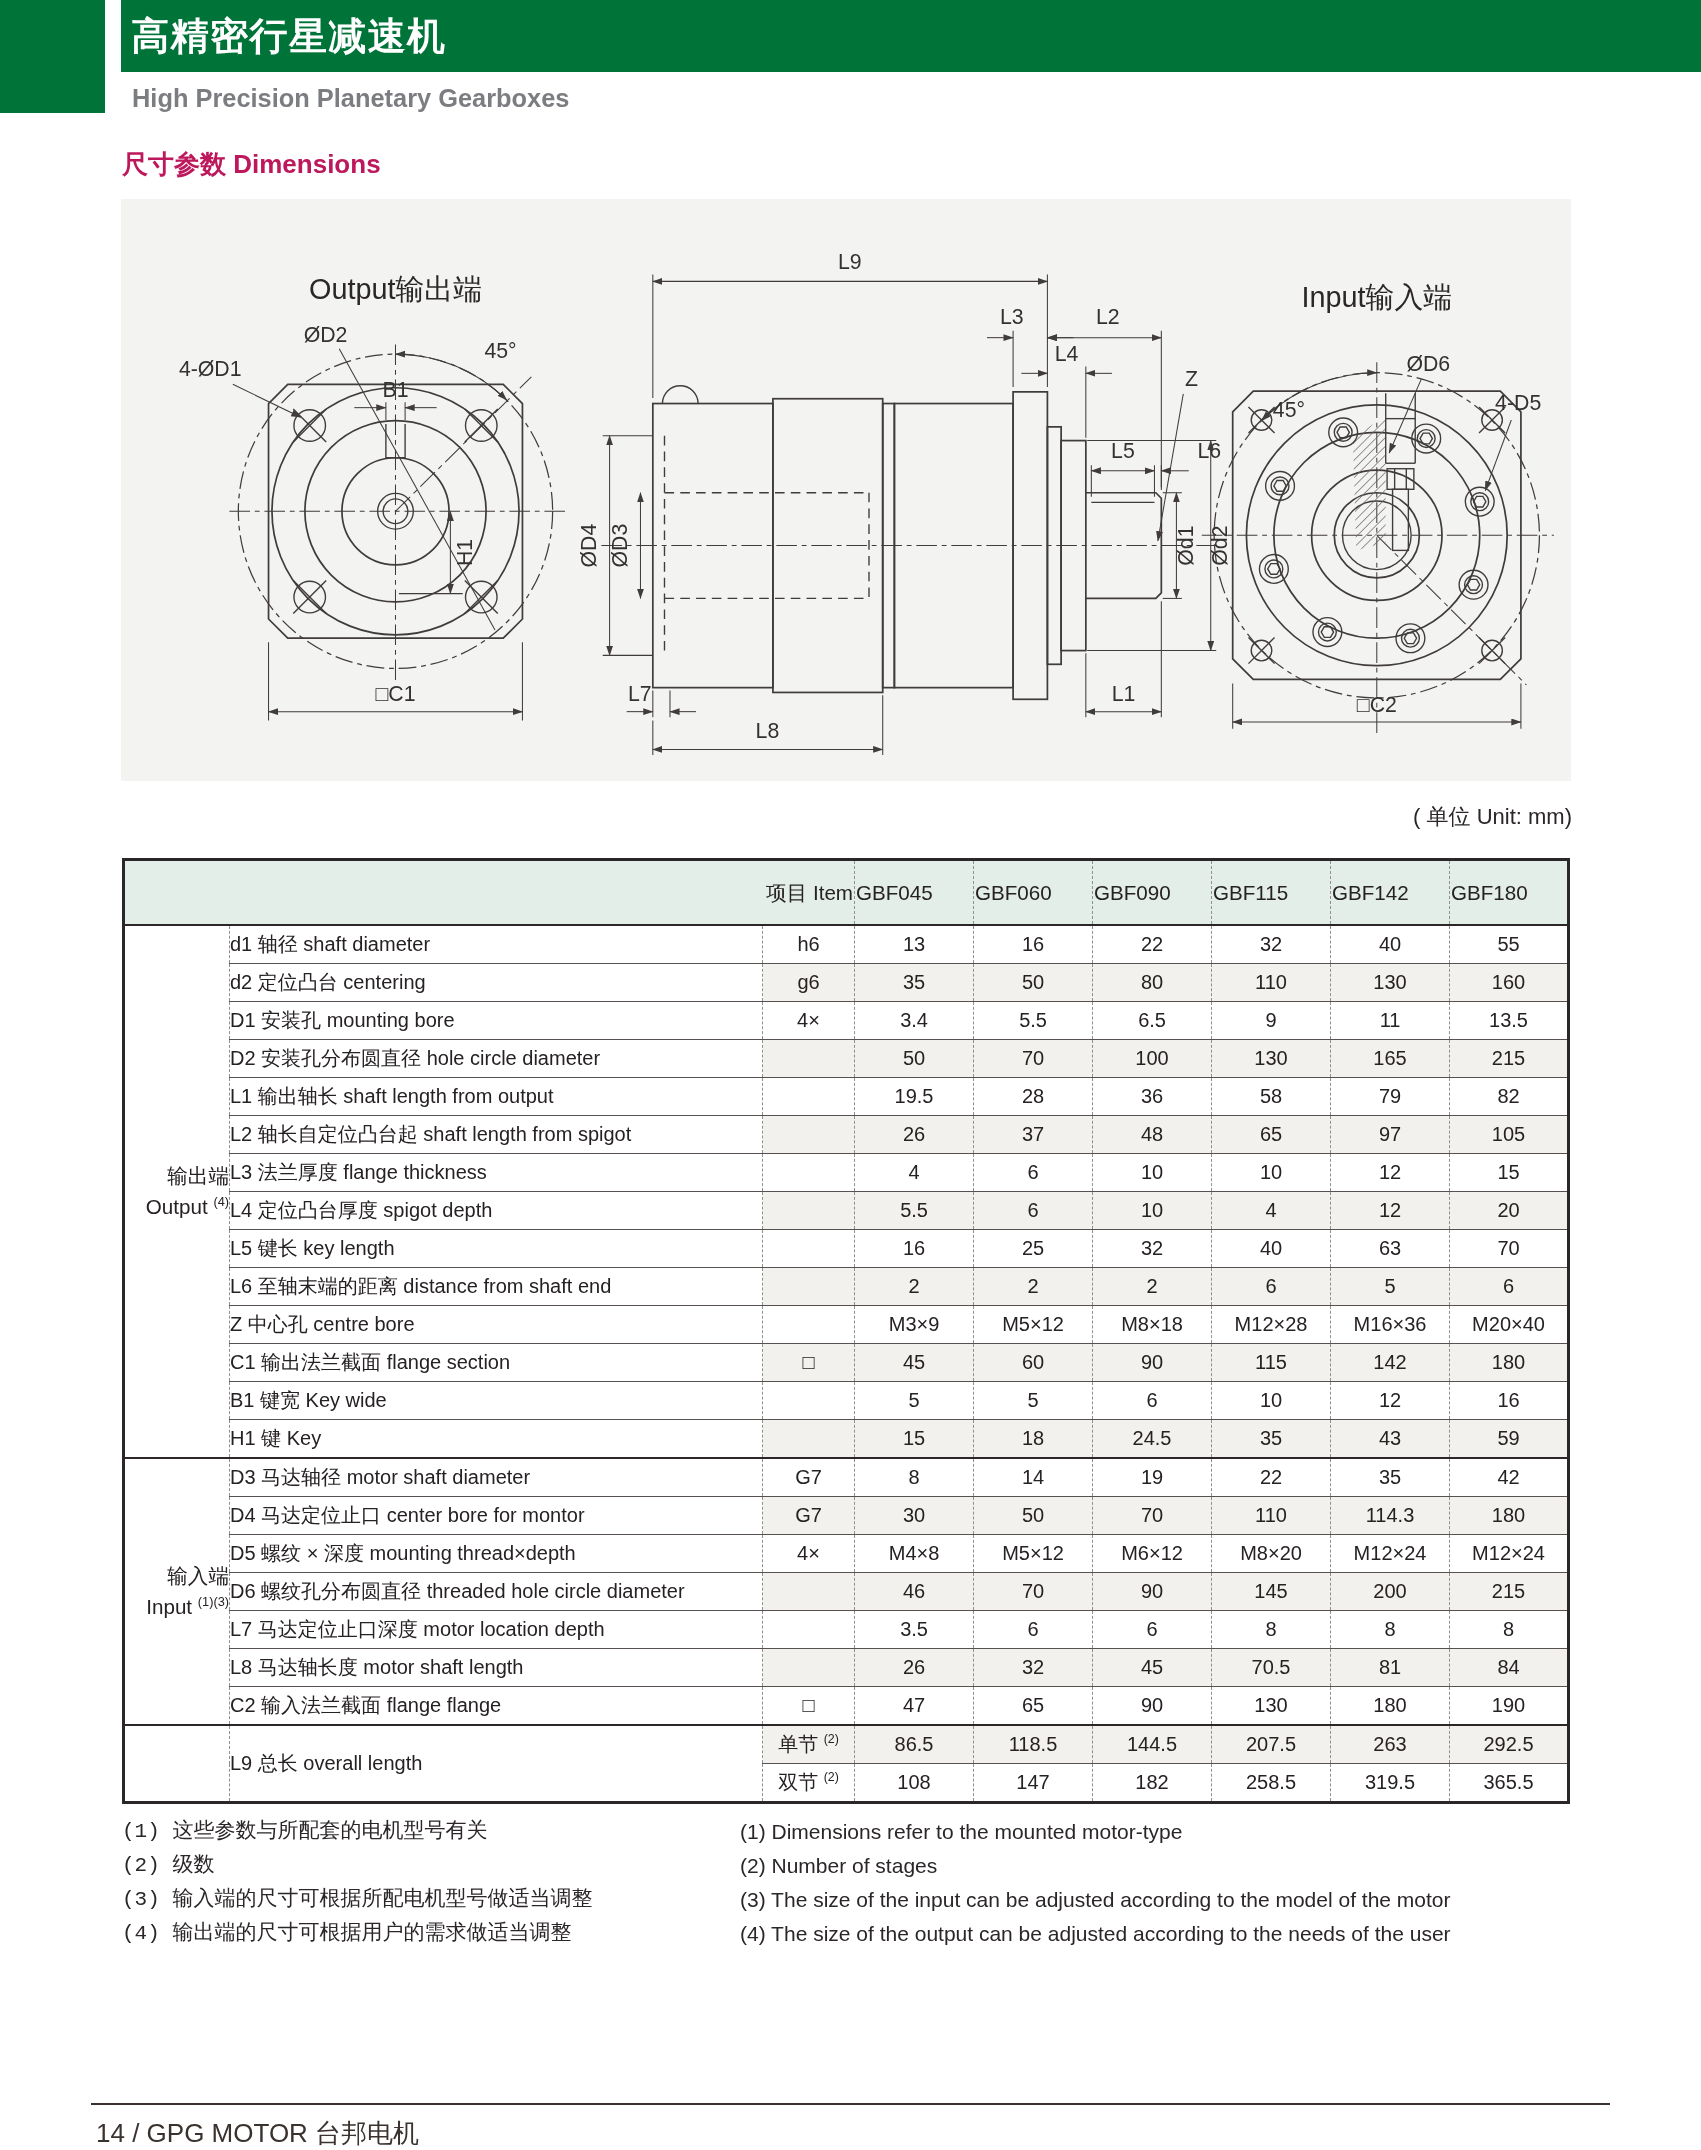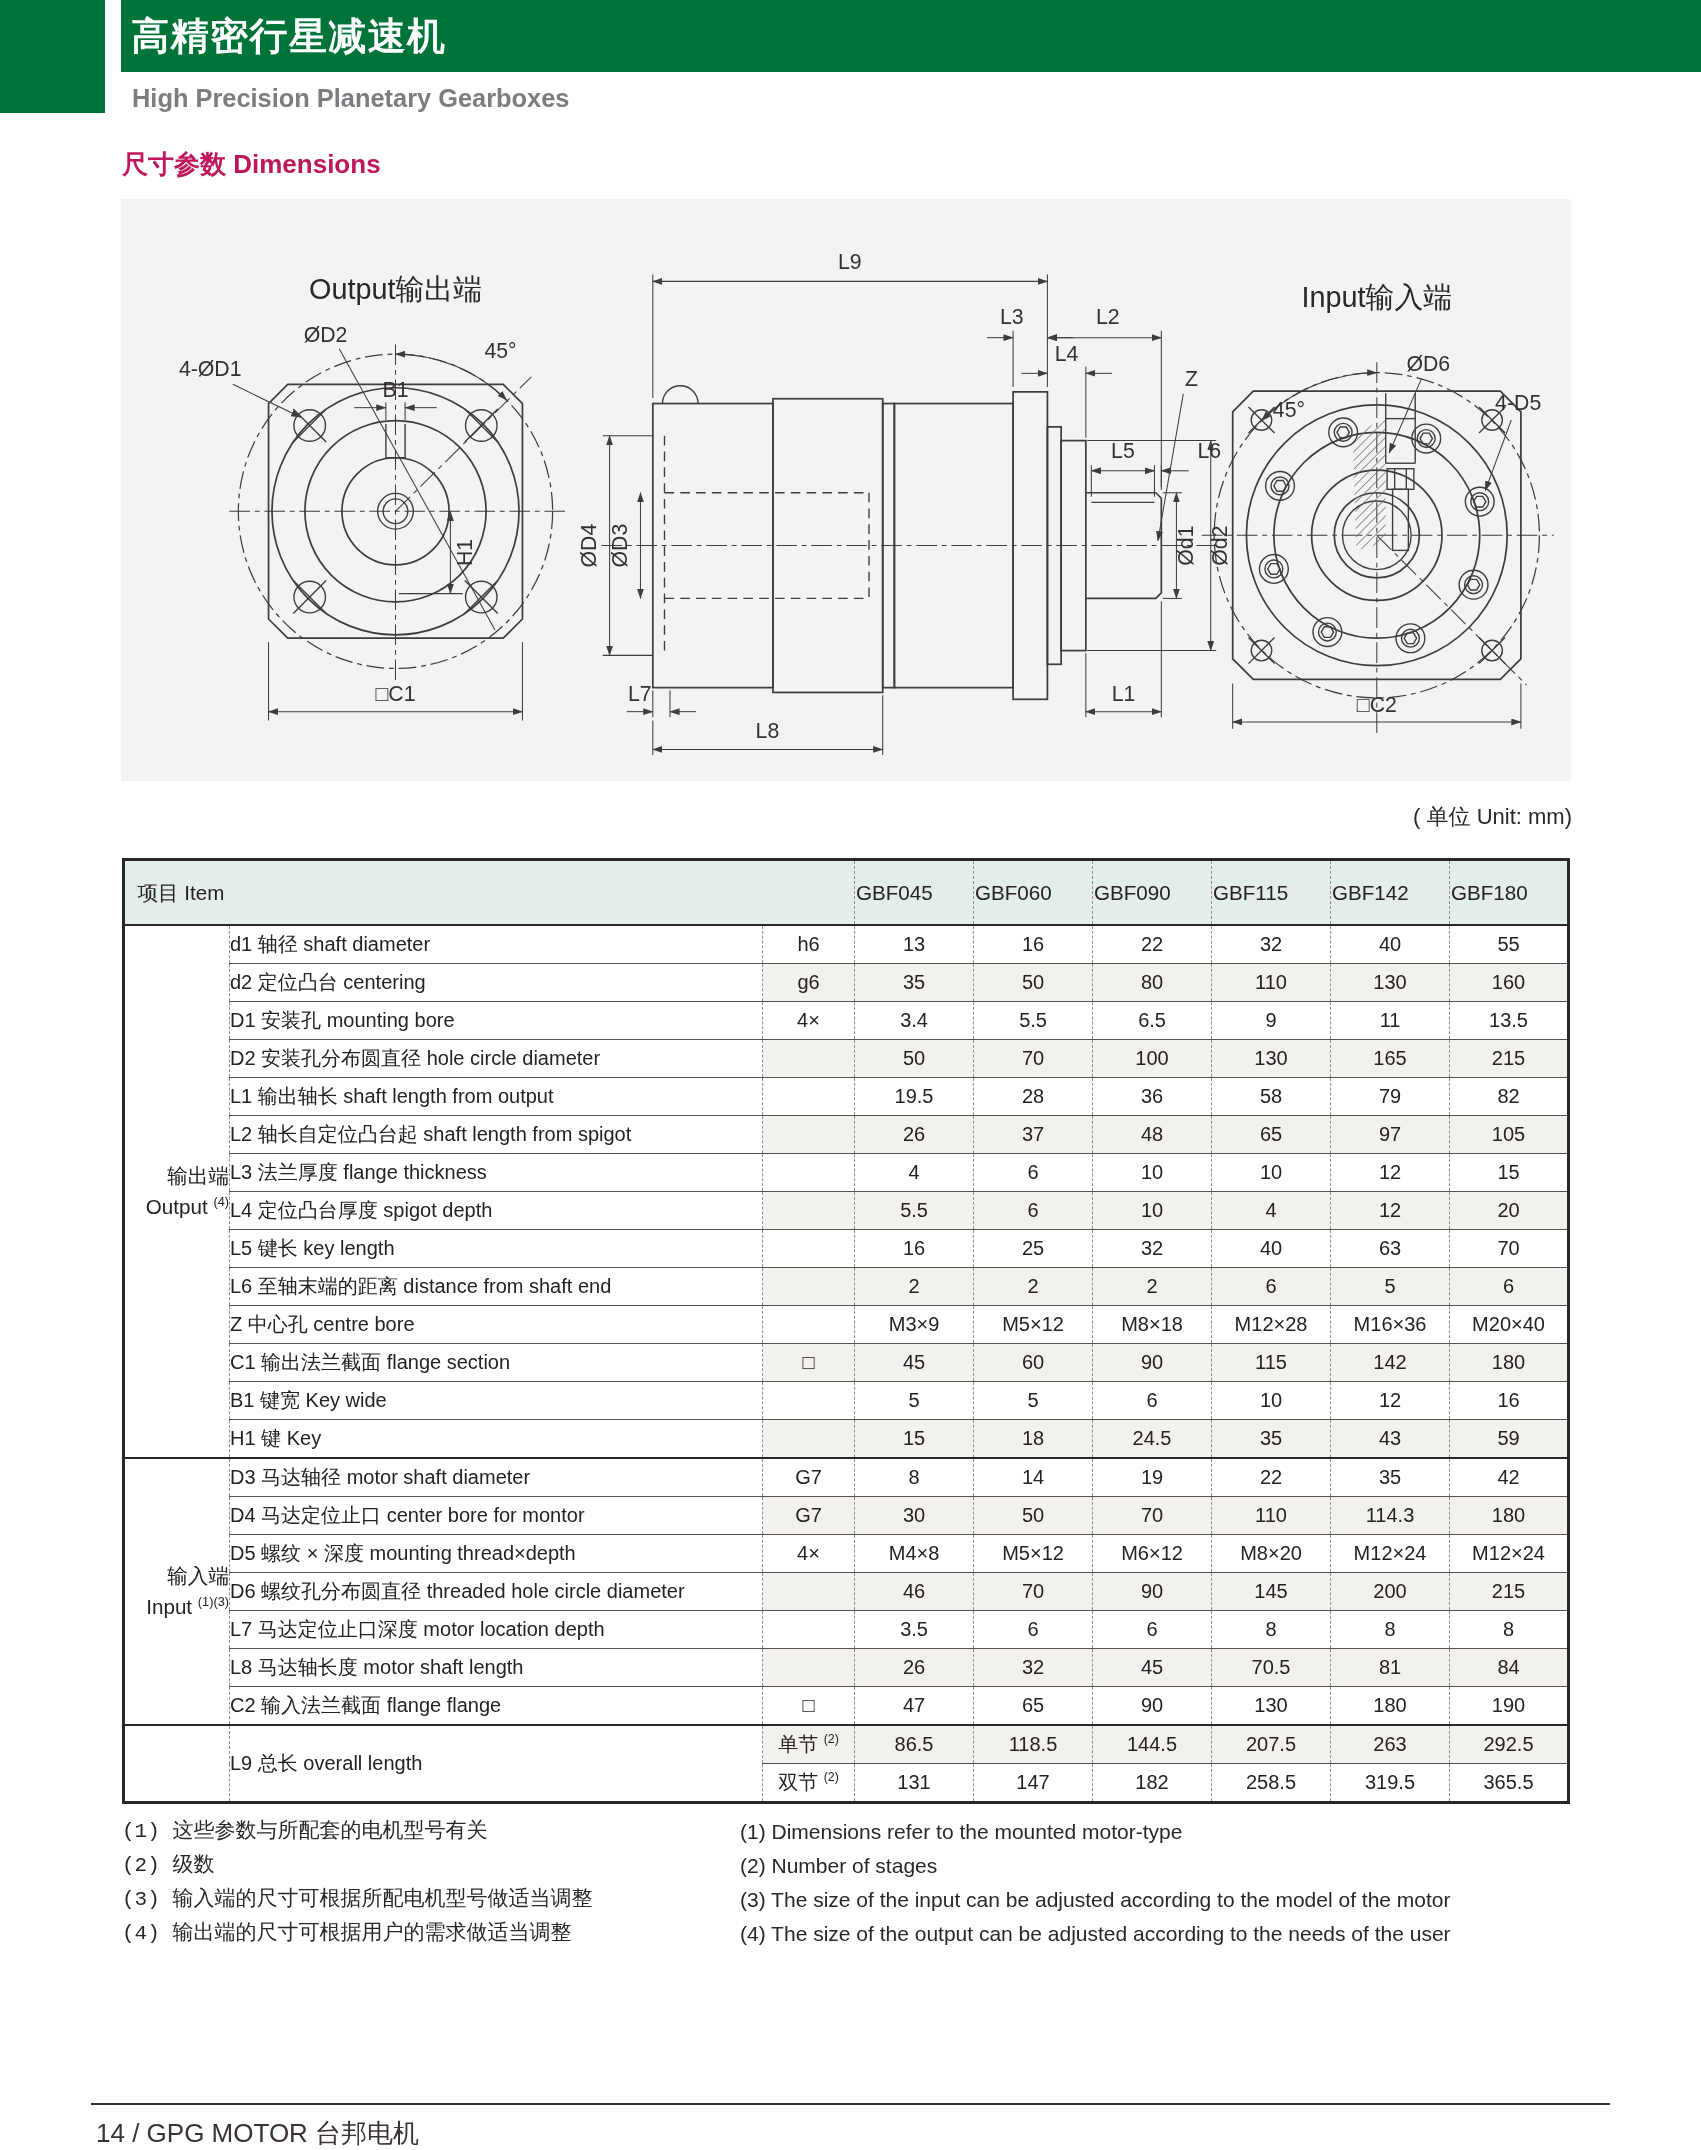--- a/index.html
+++ b/index.html
@@ -22,21 +22,21 @@
   .unit-note{position:absolute;left:1160px;top:802px;width:412px;text-align:right;font-size:22px;color:#2b2627;}
   
   table.dims{
     border-collapse:collapse;table-layout:fixed;position:absolute;left:122px;top:858px;
     width:1442px;font-size:20px;color:#262122;border:3.4px solid #2b2627;
   }
   table.dims th{
     height:61px;background:#e2eee7;font-weight:normal;font-size:20.6px;
     border-bottom:2.7px solid #2b2627;
   }
-  th.item{text-align:left;padding-left:12.4px;}
+  th.item{text-align:right;padding-left:12.4px;}
   th.model{border-left:1.4px dashed #8f8f8f;text-align:left;}
   table.dims td{height:37px;padding:0;}
   td.grp{vertical-align:middle;text-align:right;padding-left:9.6px;font-size:20.6px;line-height:26px;}
   td.lbl{text-align:left;padding-left:11px;border-left:1.4px dashed #8f8f8f;}
   td.tol{text-align:center;border-left:1.4px dashed #8f8f8f;}
   td.val{text-align:center;border-left:1.4px dashed #8f8f8f;}
   tbody tr + tr td{border-top:1.4px solid #57514f;}
   tbody tr.sec-start td{border-top:2.7px solid #2b2627;}
   tbody tr.shaded td.tol,tbody tr.shaded td.val{background:#f2f1ee;}
   sup{font-size:0.62em;}
@@ -601,21 +601,21 @@
         <td class="tol">单节 <sup>(2)</sup></td>
         <td class="val">86.5</td>
         <td class="val">118.5</td>
         <td class="val">144.5</td>
         <td class="val">207.5</td>
         <td class="val">263</td>
         <td class="val">292.5</td>
       </tr>
       <tr>
         <td class="tol">双节 <sup>(2)</sup></td>
-        <td class="val">131</td>
+        <td class="val">108</td>
         <td class="val">147</td>
         <td class="val">182</td>
         <td class="val">258.5</td>
         <td class="val">319.5</td>
         <td class="val">365.5</td>
       </tr>
     </tbody>
 </table>
 
 <div class="footnotes-cn">

